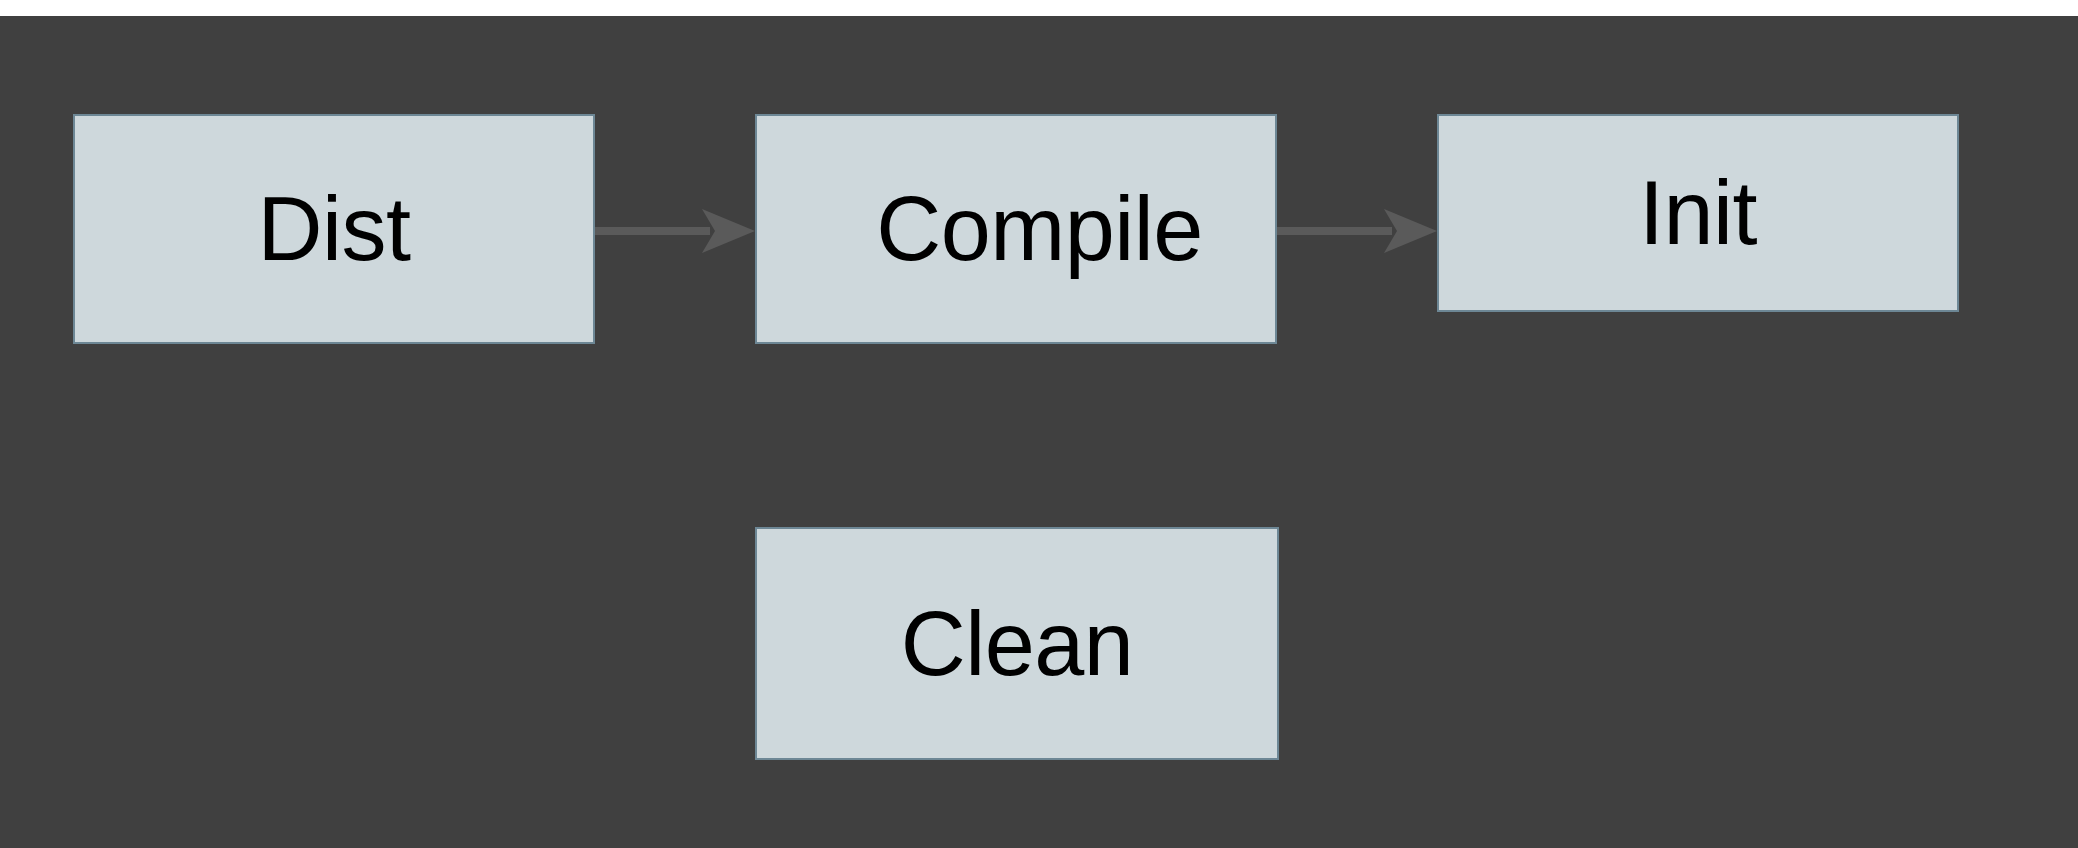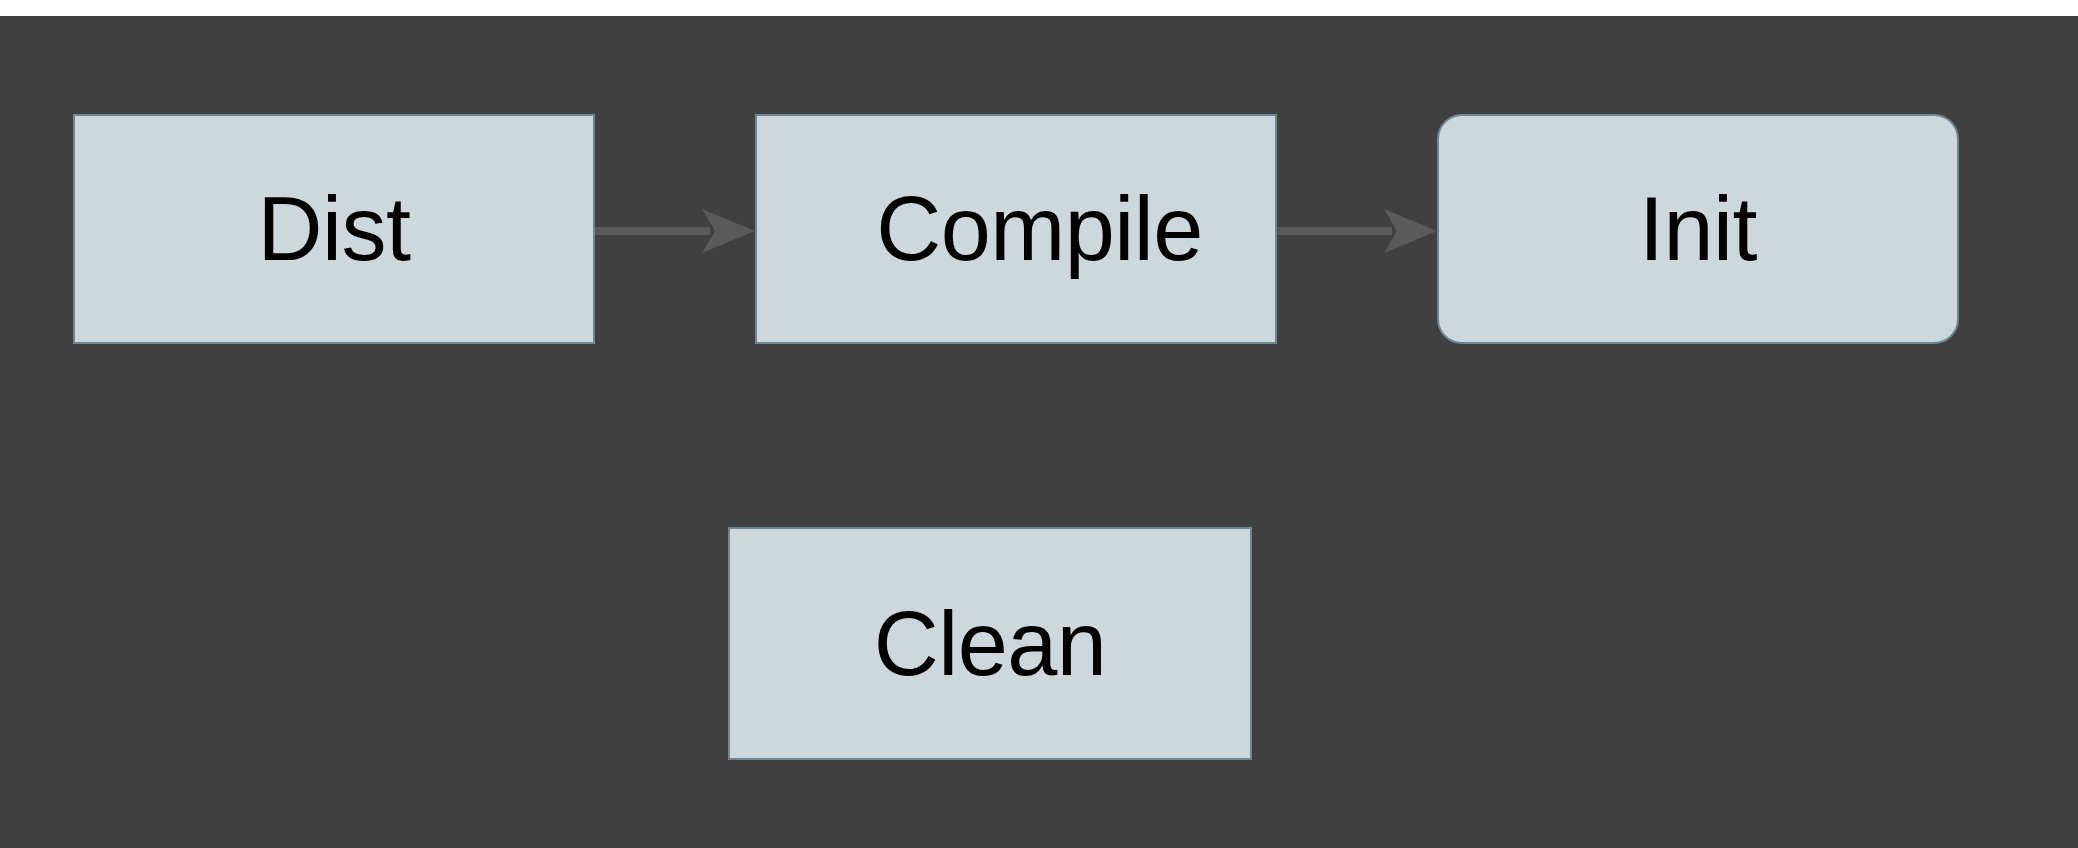--- a/index.html
+++ b/index.html
@@ -52,25 +52,25 @@
 <div id="canvas" style="background: #404040; margin-top: 16px;">
 
   <div class="node" id="node-dist" style="left: 73px; top: 98px; width: 522px; height: 230px; background: rgb(206, 216, 220); border-color: rgb(109, 135, 149);">
     <span class="node-label" style="color: rgb(0, 0, 0);">Dist</span>
   </div>
 
   <div class="node" id="node-compile" style="left: 755px; top: 98px; width: 522px; height: 230px; background: rgb(206, 216, 220); border-color: rgb(109, 135, 149); padding-left: 47px;">
     <span class="node-label" style="color: rgb(0, 0, 0);">Compile</span>
   </div>
 
-  <div class="node" id="node-init" style="left: 1437px; top: 98px; width: 522px; height: 230px; background: rgb(206, 216, 220); border-color: rgb(109, 135, 149); border-radius: 25px;">
+  <div class="node" id="node-init" style="left: 1437px; top: 98px; width: 522px; height: 198px; background: rgb(206, 216, 220); border-color: rgb(109, 135, 149);">
     <span class="node-label" style="color: rgb(0, 0, 0);">Init</span>
   </div>
 
-  <div class="node" id="node-clean" style="left: 728px; top: 511px; width: 524px; height: 233px; background: rgb(206, 216, 220); border-color: rgb(109, 135, 149);">
+  <div class="node" id="node-clean" style="left: 755px; top: 511px; width: 524px; height: 233px; background: rgb(206, 216, 220); border-color: rgb(109, 135, 149);">
     <span class="node-label" style="color: rgb(0, 0, 0);">Clean</span>
   </div>
 
   <div class="edge" id="edge-dist-to-compile" style="left: 595px; top: 185px; width: 160px; height: 60px;">
     <svg width="160" height="60" viewBox="0 0 160 60">
       <line class="edge-line" x1="0" y1="30" x2="115" y2="30" stroke="#5a5a5a" stroke-width="8"></line>
       <polygon class="edge-head" points="160,30 107,8 120,30 107,52" fill="#5a5a5a"></polygon>
     </svg>
   </div>
 

